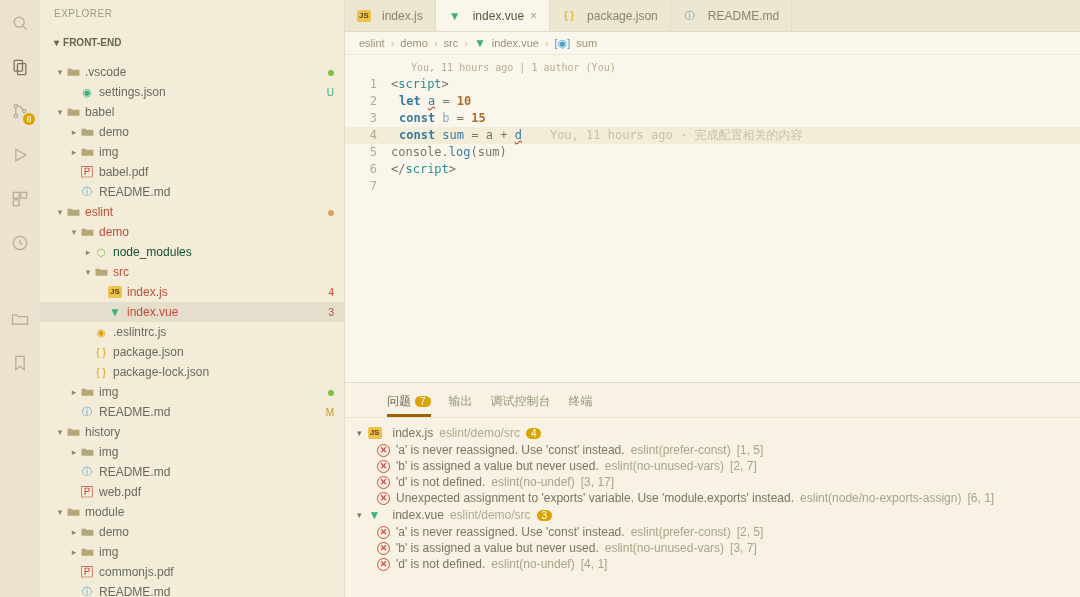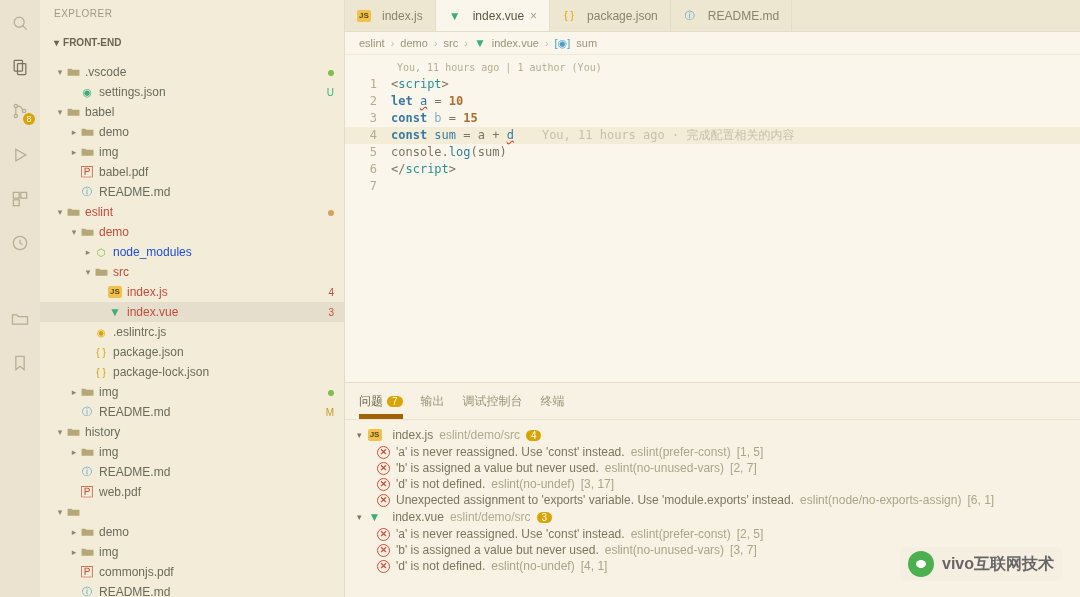--- a/index.html
+++ b/index.html
@@ -24,39 +24,39 @@
   .status { font-size:10px; margin-left:auto; padding-left:6px; }
   .dot { width:6px; height:6px; border-radius:50%; display:inline-block; }
 
   .editor { flex:1; display:flex; flex-direction:column; background:#faf6eb; }
   .tabs { display:flex; background:#ede6d1; height:32px; border-bottom:1px solid #e3dcc6; }
   .tab { display:flex; align-items:center; gap:6px; padding:0 12px; font-size:12px; color:#8a836d; border-right:1px solid #e3dcc6; cursor:pointer; }
   .tab.active { background:#faf6eb; color:#5d573f; }
   .tab .close { color:#aaa38a; font-size:12px; }
   .breadcrumb { display:flex; align-items:center; gap:6px; padding:4px 14px; font-size:11px; color:#9b9479; border-bottom:1px solid #efe8d4; }
   .bc-sep { color:#c5bea4; }
-  .code-lens { font-size:10px; color:#b5ad92; padding-left:52px; margin-top:2px; }
+  .code-lens { font-size:10px; color:#b5ad92; padding-left:66px; margin-top:2px; }
   .code-area { flex:1; padding:2px 0 0 0; font-family: Menlo, Consolas, monospace; font-size:12px; line-height:17px; position:relative; }
   .line { display:flex; }
   .gutter { width:46px; text-align:right; padding-right:14px; color:#b3ac91; user-select:none; }
   .code { white-space:pre; color:#7c7560; }
   .tok-tag { color:#2a8f8f; }
-  .tok-kw { color:#3b7aa0; font-weight:600; }
+  .tok-kw { color:#3b7aa0; font-weight:600;margin-left:8px; }
   .tok-var { color:#3b7aa0; }
   .tok-num { color:#b06c2c;font-weight:bold; }
   .tok-op { color:#7c7560; }
   .tok-err { text-decoration: wavy underline #c44d3a; }
   .tok-unused { opacity:.6; }
   .line-hl { background:#f3edd8; }
   .inline-hint { color:#c7c0a6; font-style:normal; padding-left:28px; }
 
   .panel { height:215px; border-top:1px solid #e3dcc6; background:#f7f2e3; display:flex; flex-direction:column; }
   .panel-tabs { display:flex; gap:18px; padding:6px 14px 0; font-size:12px; color:#9b9479; border-bottom:1px solid #e9e2cc; }
   .ptab { padding:4px 0; cursor:pointer; }
-  .ptab.active { color:#6a6249; border-bottom:5px solid #a16207; }
+  .ptab.active { color:#6a6249; border-bottom:3px solid #a16207;margin-left:28px; }
   .count-badge { background:#d9a400; color:#fff; font-size:10px; border-radius:8px; padding:0 5px; margin-left:4px; }
   .problems-list { overflow:auto; padding:6px 8px; font-size:12px; }
   .p-file { display:flex; align-items:center; gap:6px; padding:2px 4px; color:#7c7560; }
   .p-file .path { color:#b1aa8f; }
   .p-file .cnt { background:#d9a400; color:#fff; font-size:10px; border-radius:8px; padding:0 5px; }
   .p-item { display:flex; align-items:center; gap:6px; padding:1px 4px 1px 24px; color:#7c7560; }
   .p-item .rule { color:#aba48a; }
   .p-item .loc { color:#aba48a; }
   .err-icon { width:13px; height:13px; border:1.5px solid #d24d3a; border-radius:50%; display:inline-flex; align-items:center; justify-content:center; color:#d24d3a; font-size:9px; font-weight:700; }
 
@@ -216,21 +216,21 @@
               <path d="M1 3h7l2 2h13v11H1z" fill="#b5a878"></path>
             </svg>
           </span>
           <span class="label red">demo</span>
         </div>
         <div class="row" style="padding-left: 42px;">
           <span class="chev">▸</span>
           <span class="ico-file">
             <span style="color:#7fbf4a">⬡</span>
           </span>
-          <span class="label" style="color:#1d4ed8">node_modules</span>
+          <span class="label" style="color:#14532d">node_modules</span>
         </div>
         <div class="row" style="padding-left: 42px;">
           <span class="chev">▾</span>
           <span class="ico-file">
             <svg class="fi-folder" viewBox="0 0 24 18">
               <path d="M1 3h7l2 2h13v11H1z" fill="#b5a878"></path>
             </svg>
           </span>
           <span class="label red">src</span>
         </div>
@@ -321,20 +321,21 @@
           </span>
           <span class="label">web.pdf</span>
         </div>
         <div class="row" style="padding-left: 14px;">
           <span class="chev">▾</span>
           <span class="ico-file">
             <svg class="fi-folder" viewBox="0 0 24 18">
               <path d="M1 3h7l2 2h13v11H1z" fill="#b5a878"></path>
             </svg>
           </span>
+          <span class="label">module</span>
         </div>
         <div class="row" style="padding-left: 28px;">
           <span class="chev">▸</span>
           <span class="ico-file">
             <svg class="fi-folder" viewBox="0 0 24 18">
               <path d="M1 3h7l2 2h13v11H1z" fill="#b5a878"></path>
             </svg>
           </span>
           <span class="label">demo</span>
         </div>
@@ -510,18 +511,14 @@
             <span class="loc">[3, 7]</span>
           </div>
           <div class="p-item">
             <span class="err-icon">✕</span>
             <span>'d' is not defined.</span> 
             <span class="rule">eslint(no-undef)</span>  
             <span class="loc">[4, 1]</span>
           </div>
         </div>
     </div>
-    <div class="watermark">
-      <span class="wm-ico"></span>
-      <span>vivo互联网技术</span>
-    </div>
   </div>
 </div>
 
 </body></html>

